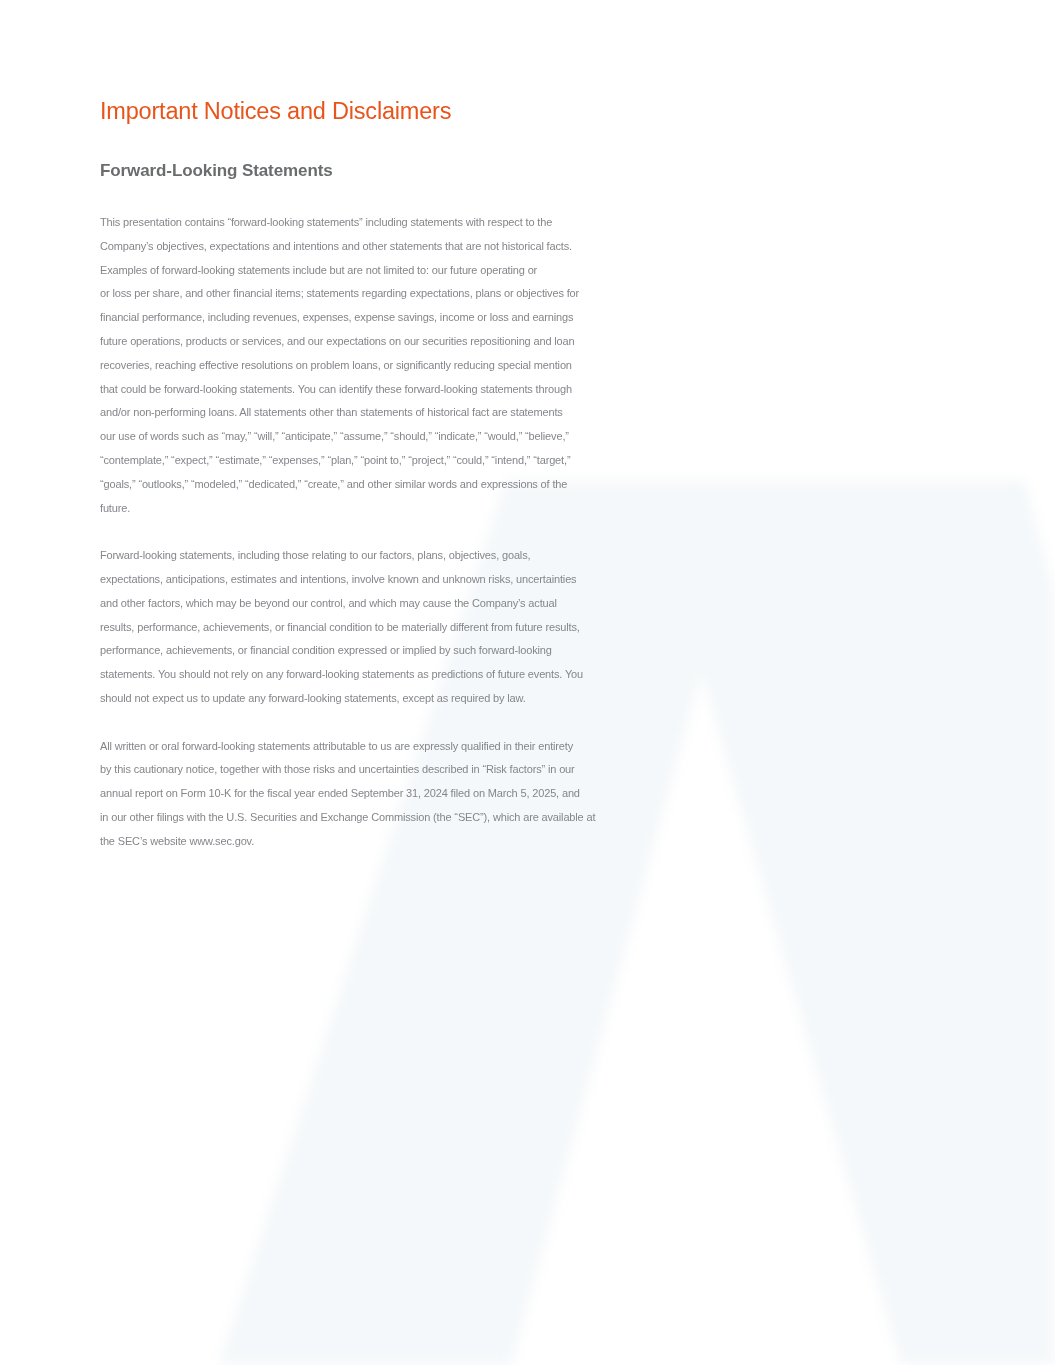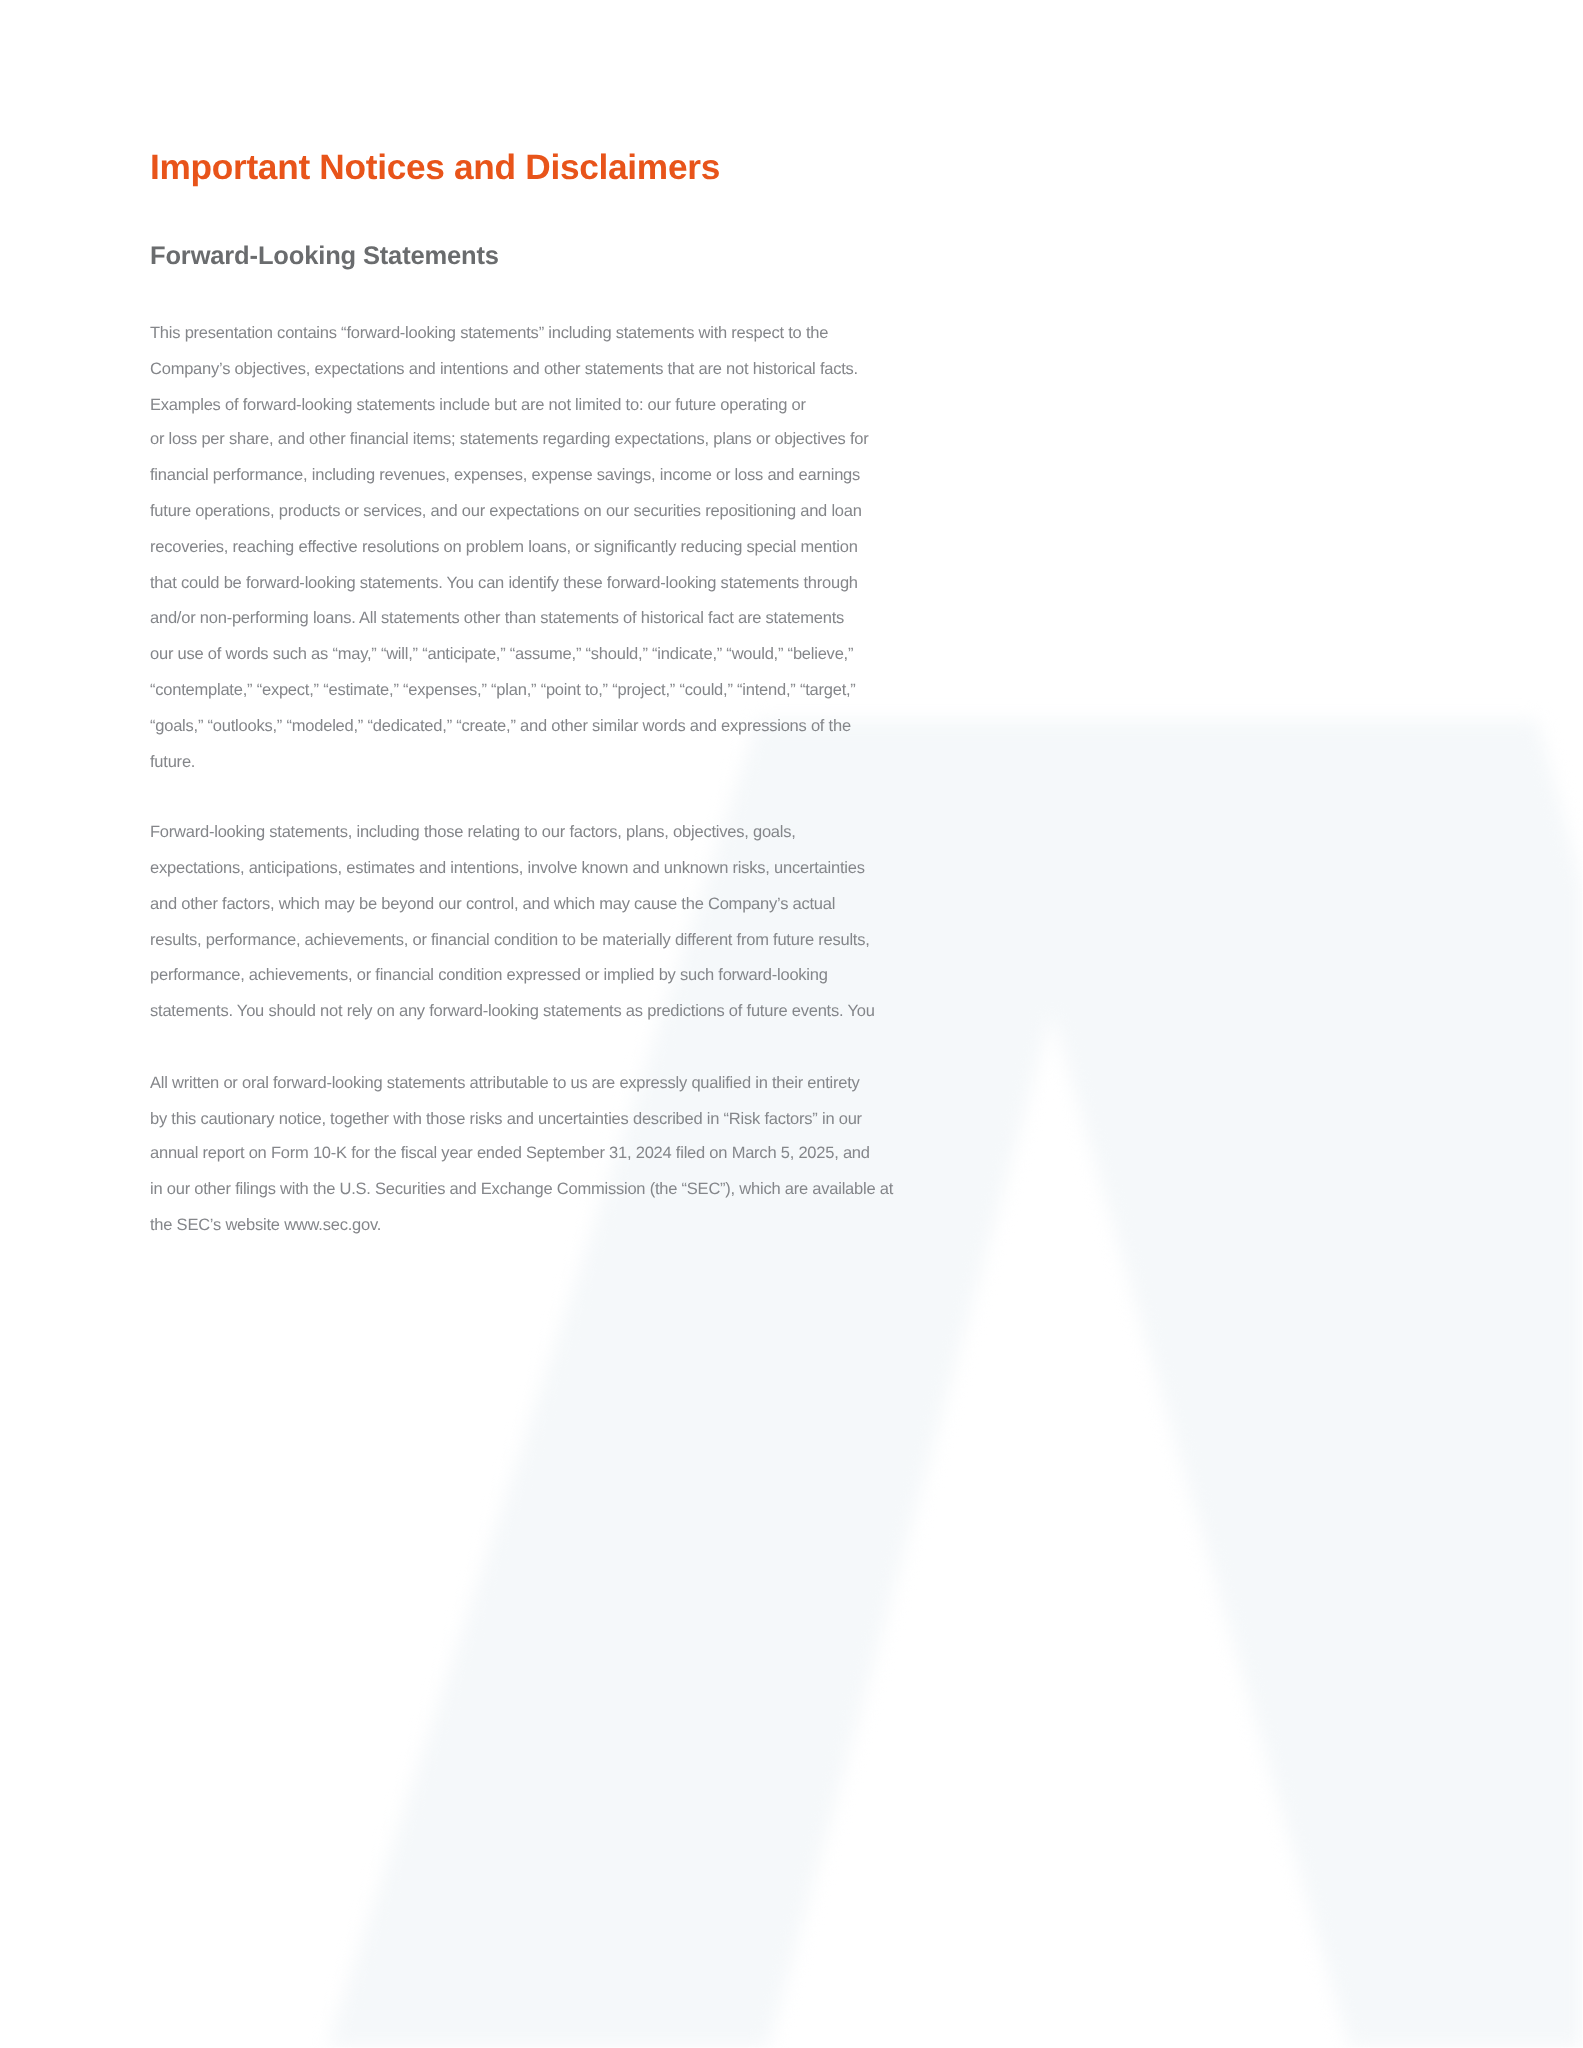--- a/index.html
+++ b/index.html
@@ -27,21 +27,21 @@
     position: relative;
     z-index: 1;
     padding: 97px 100px 0 100px;
     box-sizing: border-box;
     width: 1055px;
   }
   h1.page-title {
     margin: 0;
     font-size: 23.5px;
     line-height: 28px;
-    font-weight: 700;
+    font-weight: 400;
     letter-spacing: -0.2px;
     color: var(--title-color, #e8541a);
   }
   h2.section-heading {
     margin: 35px 0 0 0;
     font-size: 17px;
     line-height: 22px;
     font-weight: 700;
     letter-spacing: -0.1px;
     color: var(--heading-color, #6a6c6e);
@@ -92,20 +92,21 @@
         <span class="line">“goals,” “outlooks,” “modeled,” “dedicated,” “create,” and other similar words and expressions of the</span>
         <span class="line">future.</span>
       </p>
       <p class="para">
         <span class="line">Forward-looking statements, including those relating to our factors, plans, objectives, goals,</span>
         <span class="line">expectations, anticipations, estimates and intentions, involve known and unknown risks, uncertainties</span>
         <span class="line">and other factors, which may be beyond our control, and which may cause the Company’s actual</span>
         <span class="line">results, performance, achievements, or financial condition to be materially different from future results,</span>
         <span class="line">performance, achievements, or financial condition expressed or implied by such forward-looking</span>
         <span class="line">statements. You should not rely on any forward-looking statements as predictions of future events. You</span>
+        <span class="line">should not expect us to update any forward-looking statements, except as required by law.</span>
       </p>
       <p class="para">
         <span class="line">All written or oral forward-looking statements attributable to us are expressly qualified in their entirety</span>
         <span class="line">by this cautionary notice, together with those risks and uncertainties described in “Risk factors” in our</span>
         <span class="line">annual report on Form 10-K for the fiscal year ended September 31, 2024 filed on March 5, 2025, and</span>
         <span class="line">in our other filings with the U.S. Securities and Exchange Commission (the “SEC”), which are available at</span>
         <span class="line">the SEC’s website www.sec.gov.</span>
       </p>
     </div>
 </main>

